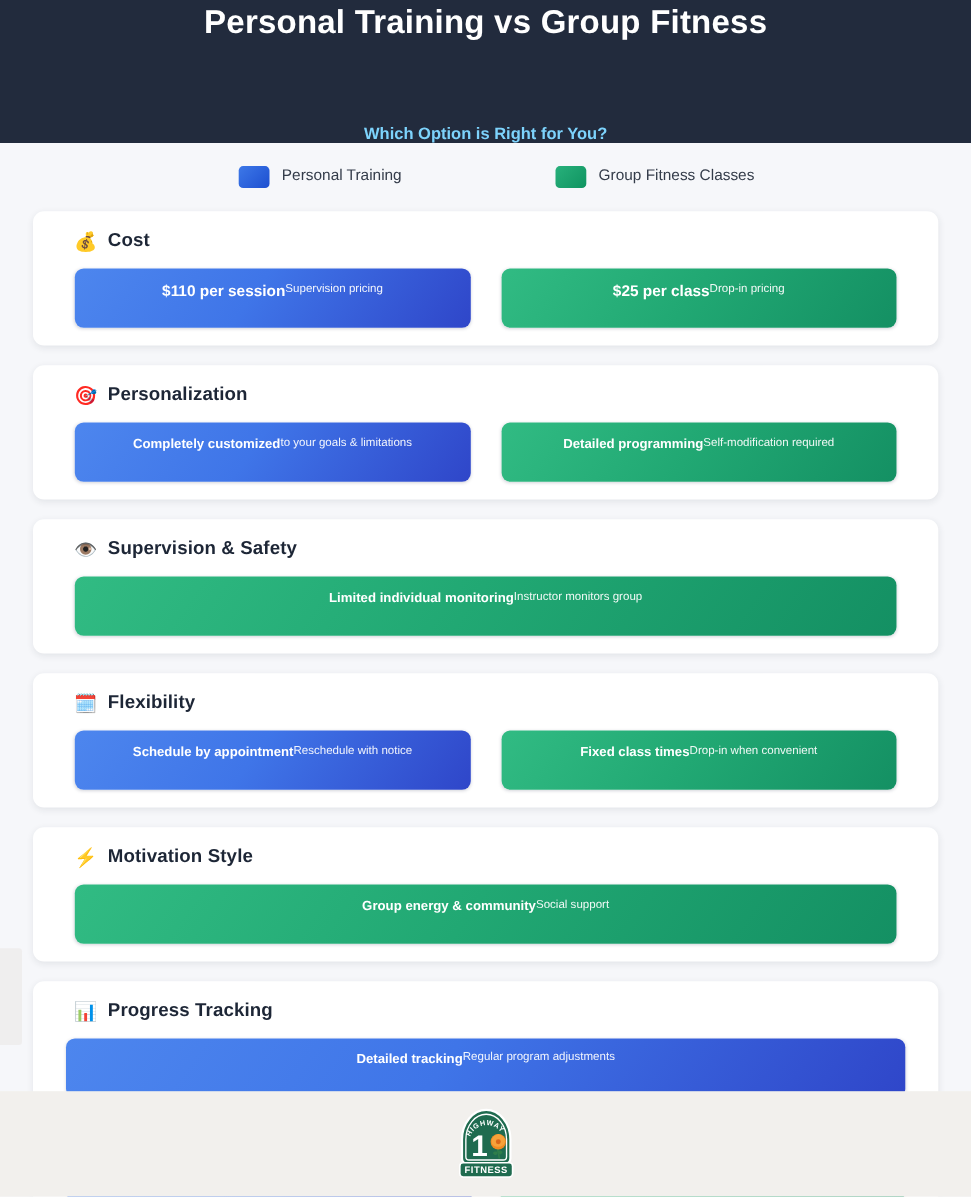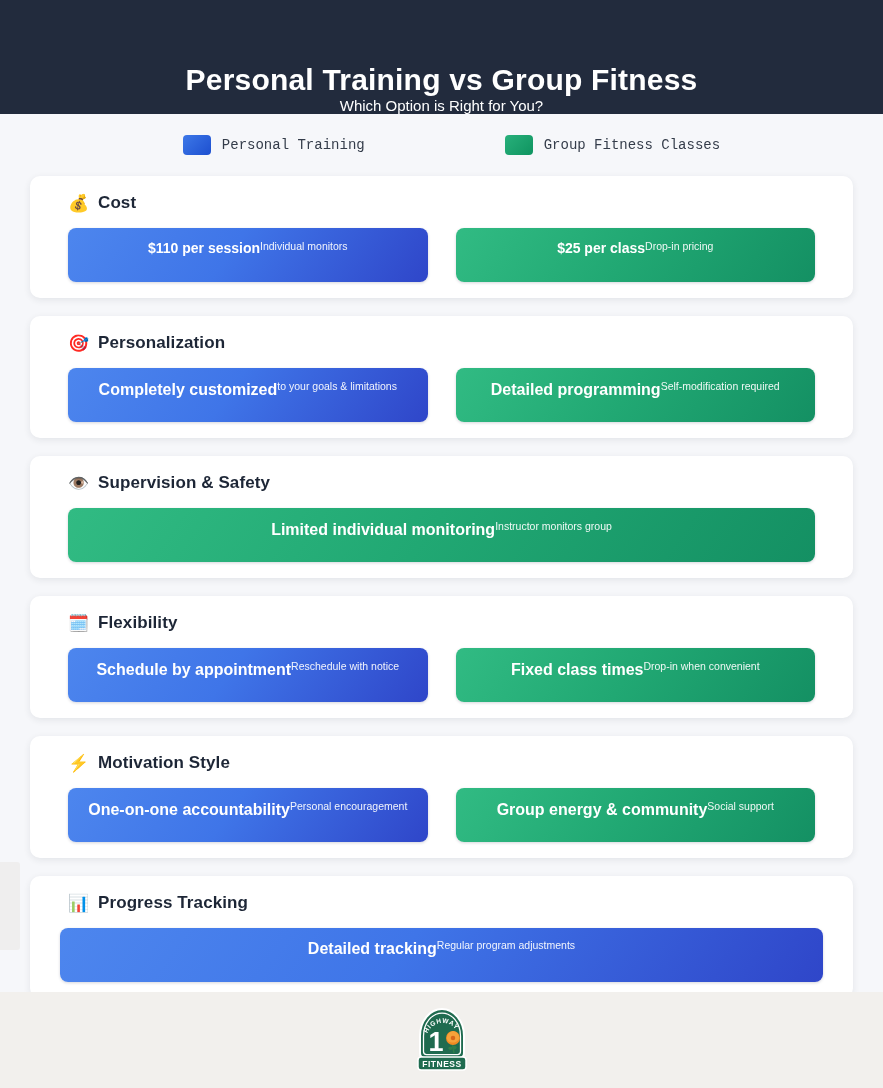--- a/index.html
+++ b/index.html
@@ -12,55 +12,54 @@
 
   body {
     font-family: "Liberation Sans", sans-serif;
     background: #f6f7fa;
     position: relative;
   }
 
   
   .header {
     width: 883px;
-    height: 114px;
+    height: 130px;
     background: #222b3d;
     display: flex;
     flex-direction: column;
     align-items: center;
-    justify-content: flex-end;
+    justify-content: space-between;
     padding-top: 4px;
   }
   .header-title {
     font-size: 30px;
     font-weight: bold;
     color: #ffffff;
     letter-spacing: 0.2px;
     line-height: 1.15;
   }
   .header-subtitle {
     font-size: 15px;
-    color: #ffffff;
-    font-weight: normal;
+    color: #7dd3fc;
+    font-weight: bold;
   }
 
   
   .legend {
     height: 62px;
     display: flex;
     align-items: center;
     justify-content: center;
     gap: 140px;
     padding-left: 20px;
   }
   .legend-item {
     display: flex;
-    align-items: center;
+    align-items: flex-start;
     gap: 11px;
-    font-family: Liberation Mono, monospace;
   }
   .legend-swatch {
     width: 28px;
     height: 20px;
     border-radius: 4px;
   }
   .legend-swatch.blue {
     background: linear-gradient(135deg, #3d78e8 0%, #1d4fd0 100%);
   }
   .legend-swatch.green {
@@ -120,21 +119,21 @@
     justify-content: center;
     box-shadow: 0 1px 3px rgba(20,30,60,0.18);
   }
   .opt.blue {
     background: linear-gradient(125deg, #4d86ee 0%, #3f75e8 45%, #2f46c9 100%);
   }
   .opt.green {
     background: linear-gradient(125deg, #31bb83 0%, #21a873 48%, #149063 100%);
   }
   .opt-title {
-    font-size: 16px;
+    font-size: 12px;
     font-weight: bold;
     line-height: 1.25;
     margin-bottom: 4px;
   }
   .opt-sub {
     font-size: 10.5px;
     font-weight: normal;
     line-height: 1.3;
     color: rgba(255,255,255,0.93);
   }
@@ -199,21 +198,21 @@
 <div class="rows">
 
   <div class="row-card price">
     <div class="row-title">
       <span class="row-emoji">💰</span>
       <span class="row-title-text">Cost</span>
     </div>
     <div class="row-body">
       <div class="opt blue">
         <div class="opt-title">$110 per session</div>
-        <div class="opt-sub">Individual monitors</div>
+        <div class="opt-sub">Supervision pricing</div>
       </div>
       <div class="opt green">
         <div class="opt-title">$25 per class</div>
         <div class="opt-sub">Drop-in pricing</div>
       </div>
     </div>
   </div>
 
   <div class="row-card">
     <div class="row-title">
@@ -261,24 +260,20 @@
       </div>
     </div>
   </div>
 
   <div class="row-card">
     <div class="row-title">
       <span class="row-emoji">⚡</span>
       <span class="row-title-text">Motivation Style</span>
     </div>
     <div class="row-body">
-      <div class="opt blue">
-        <div class="opt-title">One-on-one accountability</div>
-        <div class="opt-sub">Personal encouragement</div>
-      </div>
       <div class="opt green">
         <div class="opt-title">Group energy &amp; community</div>
         <div class="opt-sub">Social support</div>
       </div>
     </div>
   </div>
 
   <div class="row-card wide">
     <div class="row-title">
       <span class="row-emoji">📊</span>

